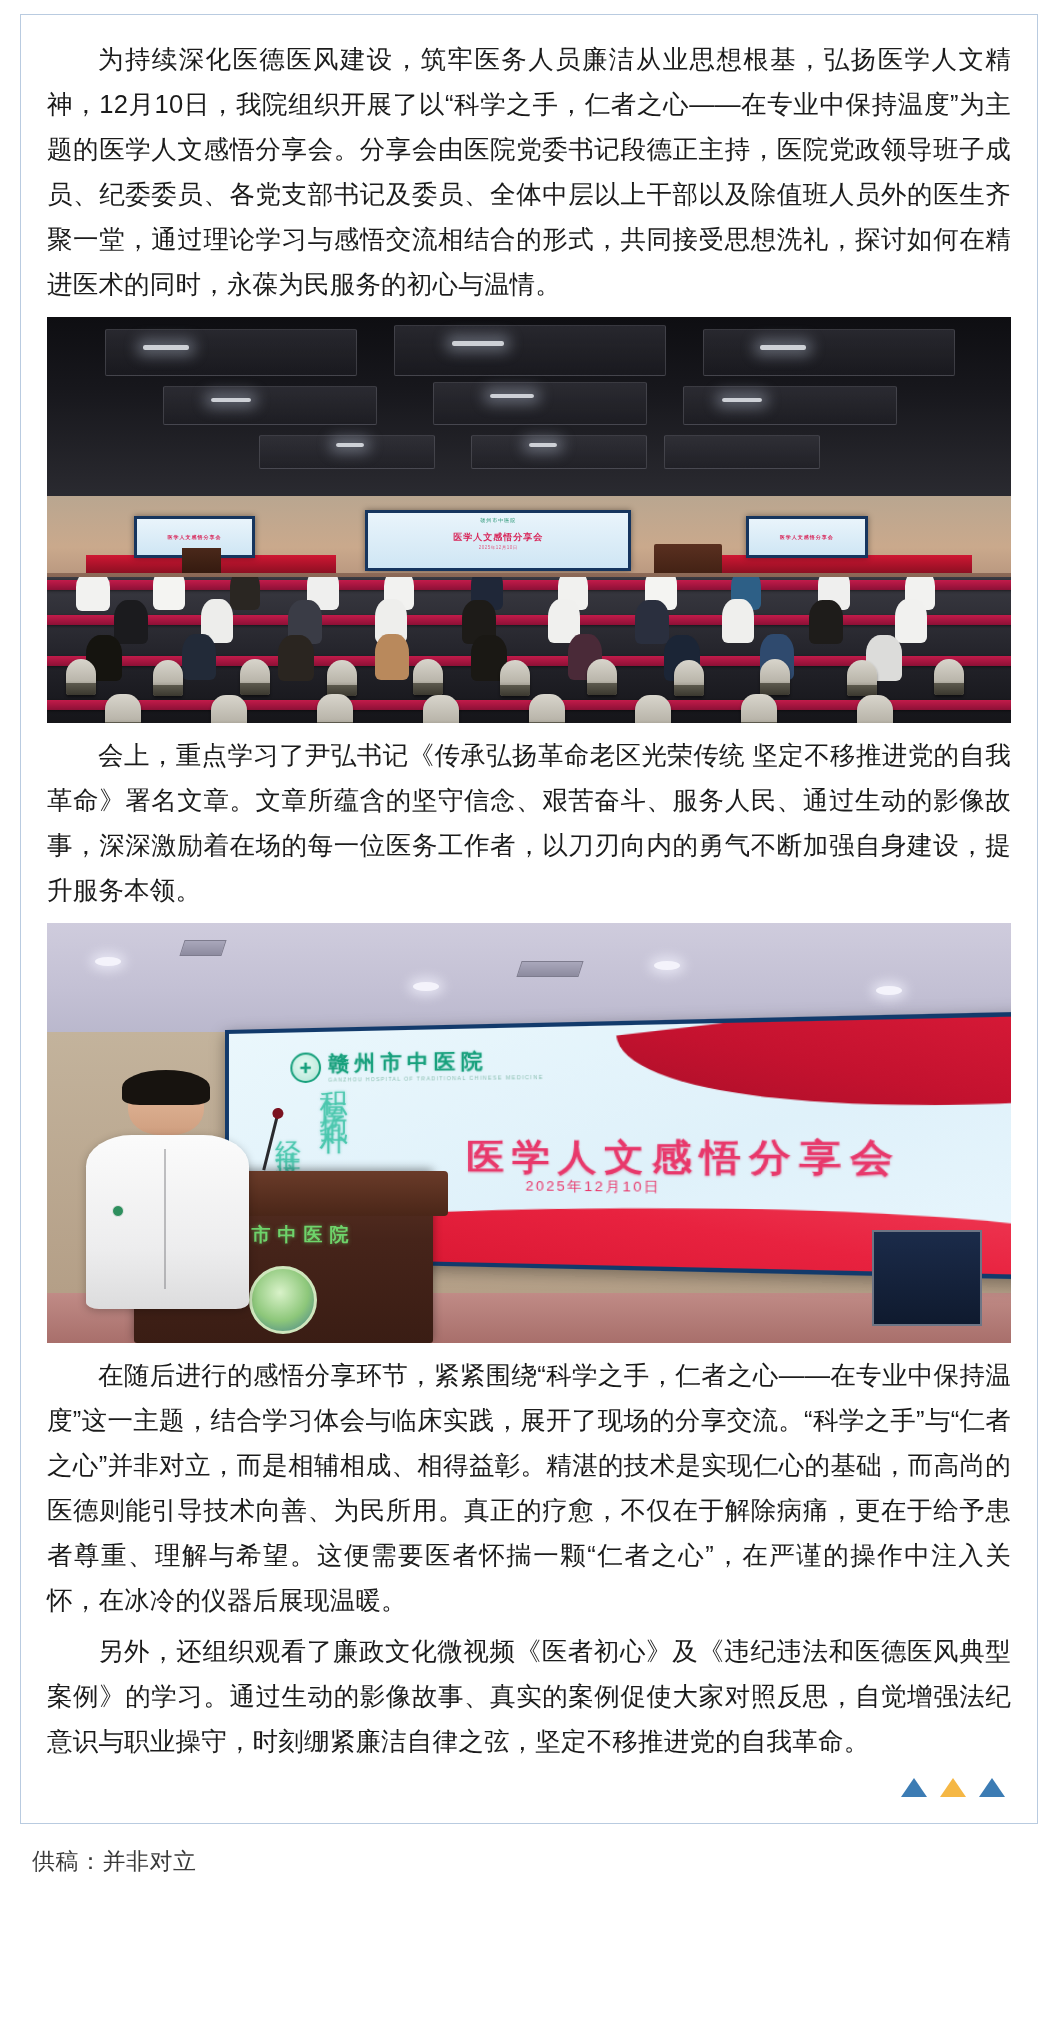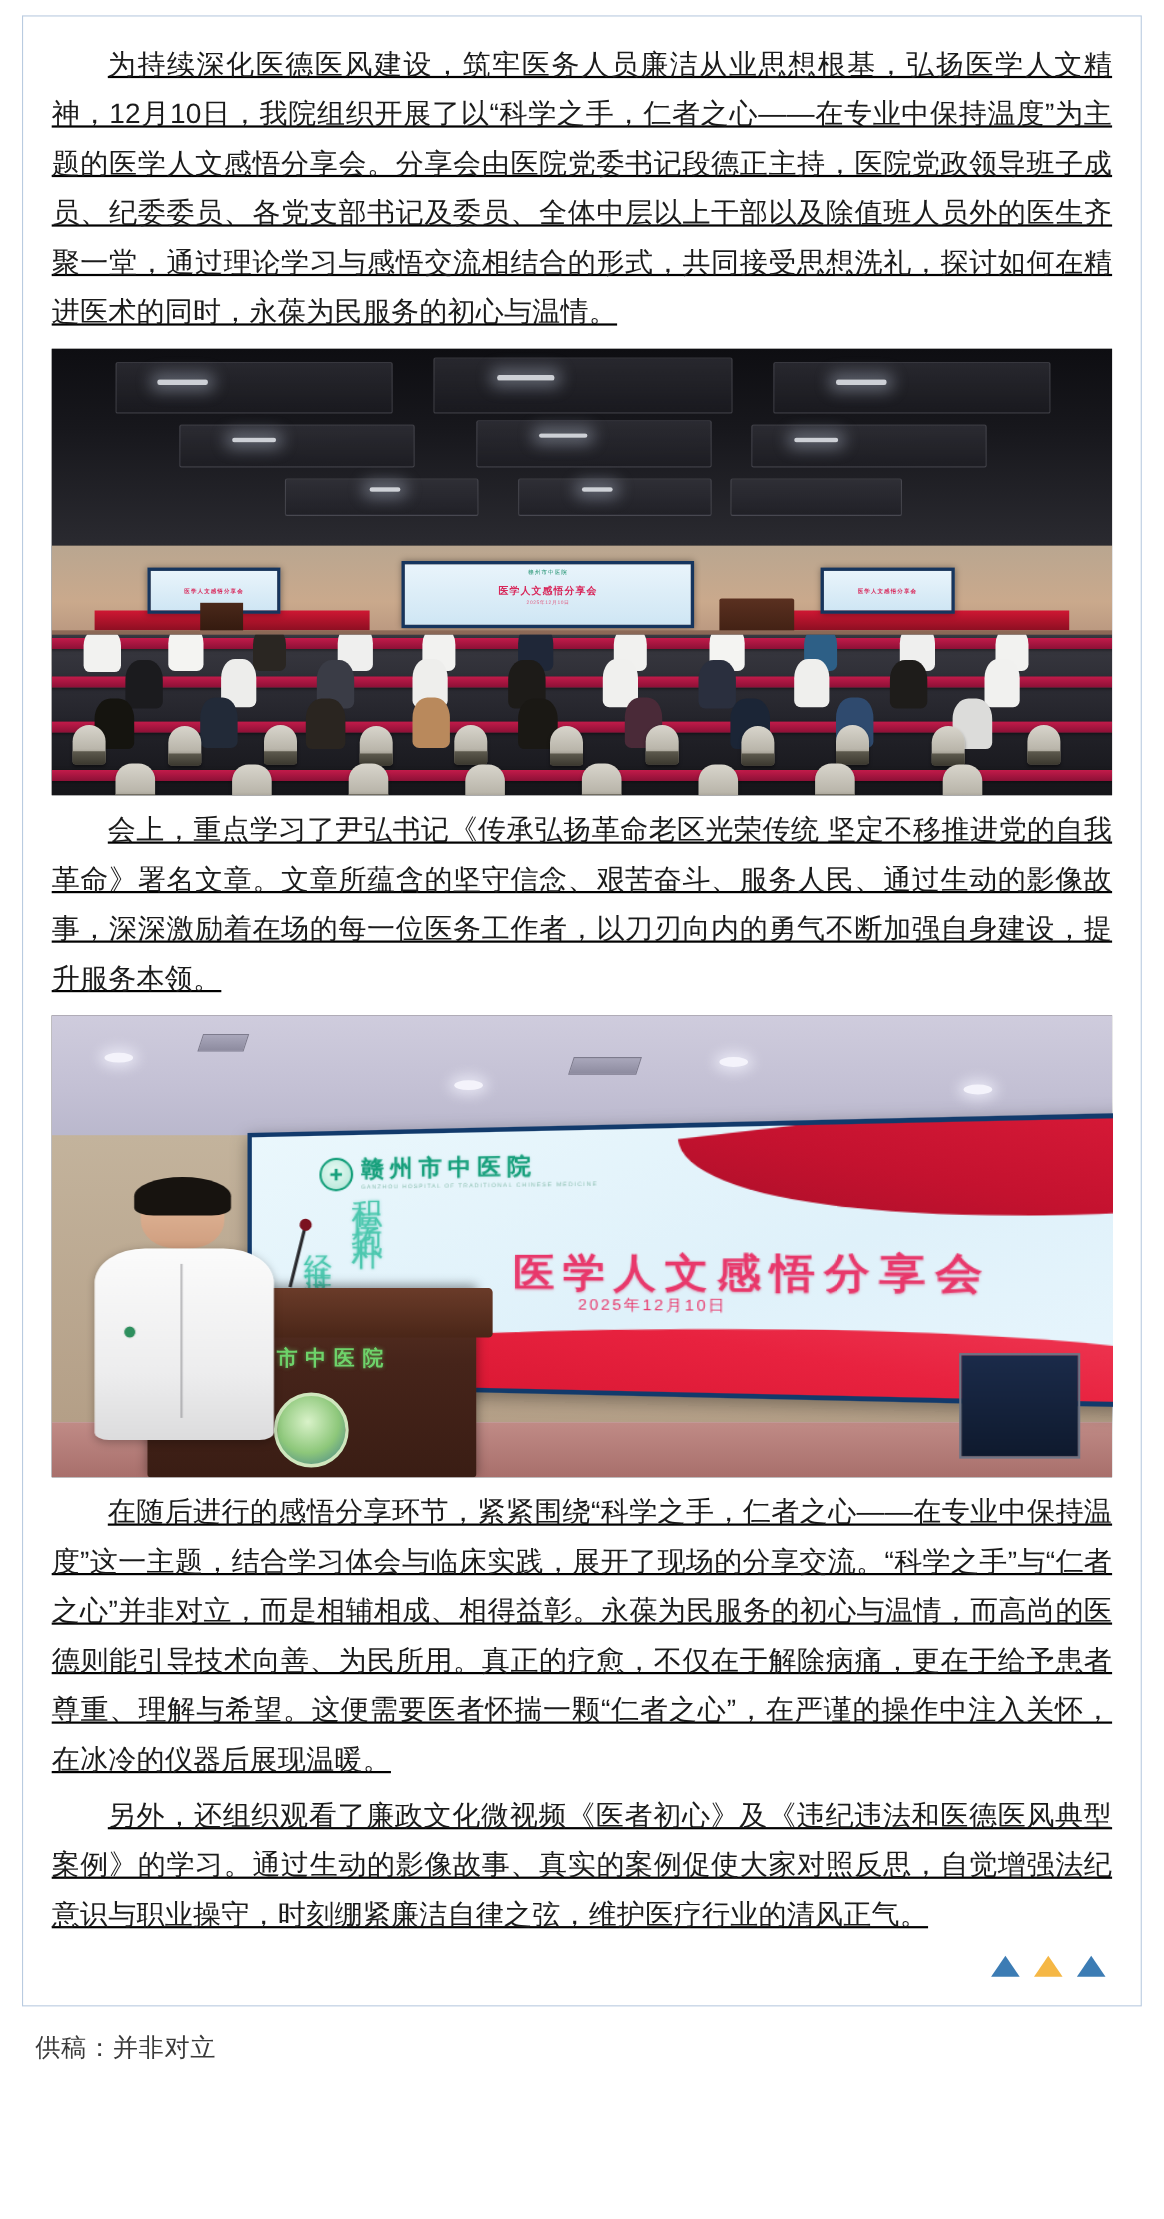--- a/index.html
+++ b/index.html
@@ -18,21 +18,20 @@
     box-sizing:border-box;
   }
   
   .article-card{
     position:relative;
     margin:14px 20px 16px 20px;
     border:1.5px solid #b9cbe0;
     background:#ffffff;
     padding:22px 26px 26px 26px;
     box-sizing:border-box;
-    text-decoration:underline;
   }
   p.body-text{
     margin:0 0 6px 0;
     font-size:25.5px;
     line-height:45px;
     color:#1b1b1b;
     text-align:justify;
     text-indent:2em;
     letter-spacing:0.2px;
     font-family:"Liberation Sans","DejaVu Sans",sans-serif;
@@ -486,22 +485,22 @@
         <div class="speaker">
           <div class="spk-head"></div>
           <div class="spk-hair"></div>
           <div class="spk-coat">
             <div class="spk-badge"></div>
           </div>
         </div>
       </div>
     </div>
 
-    <p class="body-text">在随后进行的感悟分享环节，紧紧围绕“科学之手，仁者之心——在专业中保持温度”这一主题，结合学习体会与临床实践，展开了现场的分享交流。“科学之手”与“仁者之心”并非对立，而是相辅相成、相得益彰。永葆为民服务的初心与温情，而高尚的医德则能引导技术向善、为民所用。真正的疗愈，不仅在于解除病痛，更在于给予患者尊重、理解与希望。这便需要医者怀揣一颗“仁者之心”，在严谨的操作中注入关怀，在冰冷的仪器后展现温暖。</p>
-    <p class="body-text">另外，还组织观看了廉政文化微视频《医者初心》及《违纪违法和医德医风典型案例》的学习。通过生动的影像故事、真实的案例促使大家对照反思，自觉增强法纪意识与职业操守，时刻绷紧廉洁自律之弦，维护医疗行业的清风正气。</p>
+    <p class="body-text">在随后进行的感悟分享环节，紧紧围绕“科学之手，仁者之心——在专业中保持温度”这一主题，结合学习体会与临床实践，展开了现场的分享交流。“科学之手”与“仁者之心”并非对立，而是相辅相成、相得益彰。精湛的技术是实现仁心的基础，而高尚的医德则能引导技术向善、为民所用。真正的疗愈，不仅在于解除病痛，更在于给予患者尊重、理解与希望。这便需要医者怀揣一颗“仁者之心”，在严谨的操作中注入关怀，在冰冷的仪器后展现温暖。</p>
+    <p class="body-text">另外，还组织观看了廉政文化微视频《医者初心》及《违纪违法和医德医风典型案例》的学习。通过生动的影像故事、真实的案例促使大家对照反思，自觉增强法纪意识与职业操守，时刻绷紧廉洁自律之弦，坚定不移推进党的自我革命。</p>
 
     <div class="tri-row">
       <div class="tri blue"></div>
       <div class="tri orange"></div>
       <div class="tri blue"></div>
     </div>
 
   </div>
 
   <div class="footer">供稿：并非对立</div>

